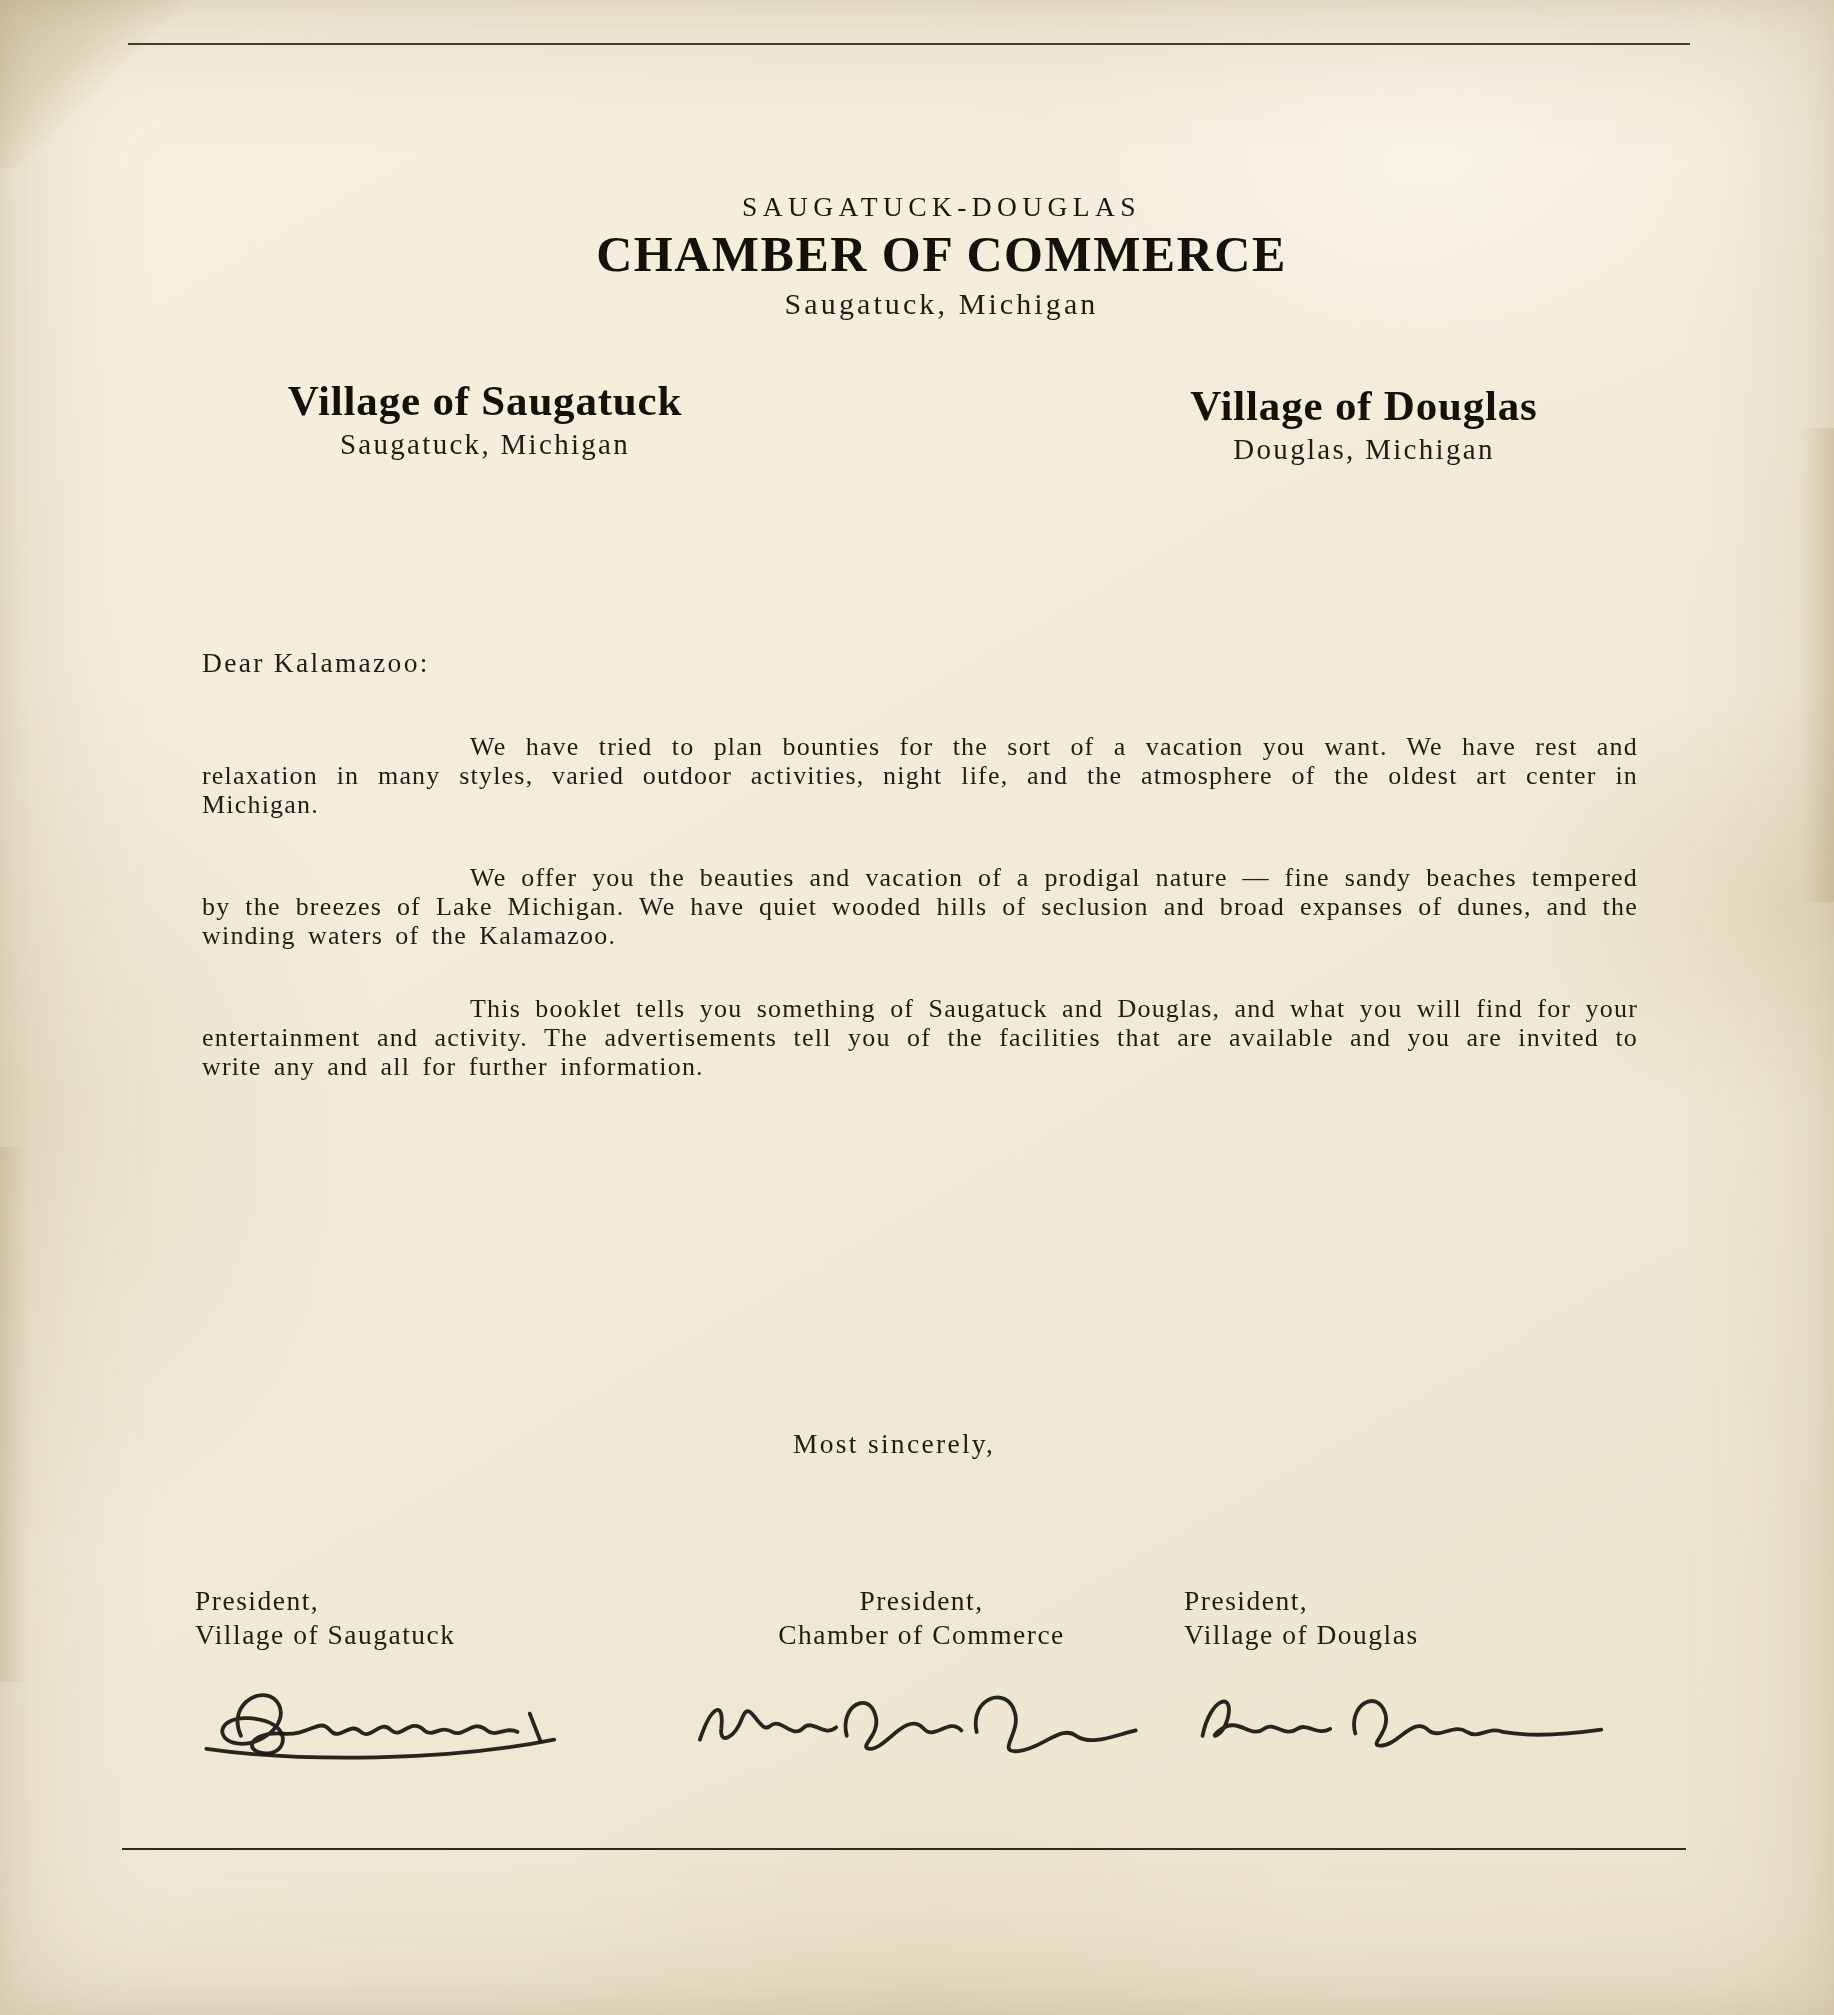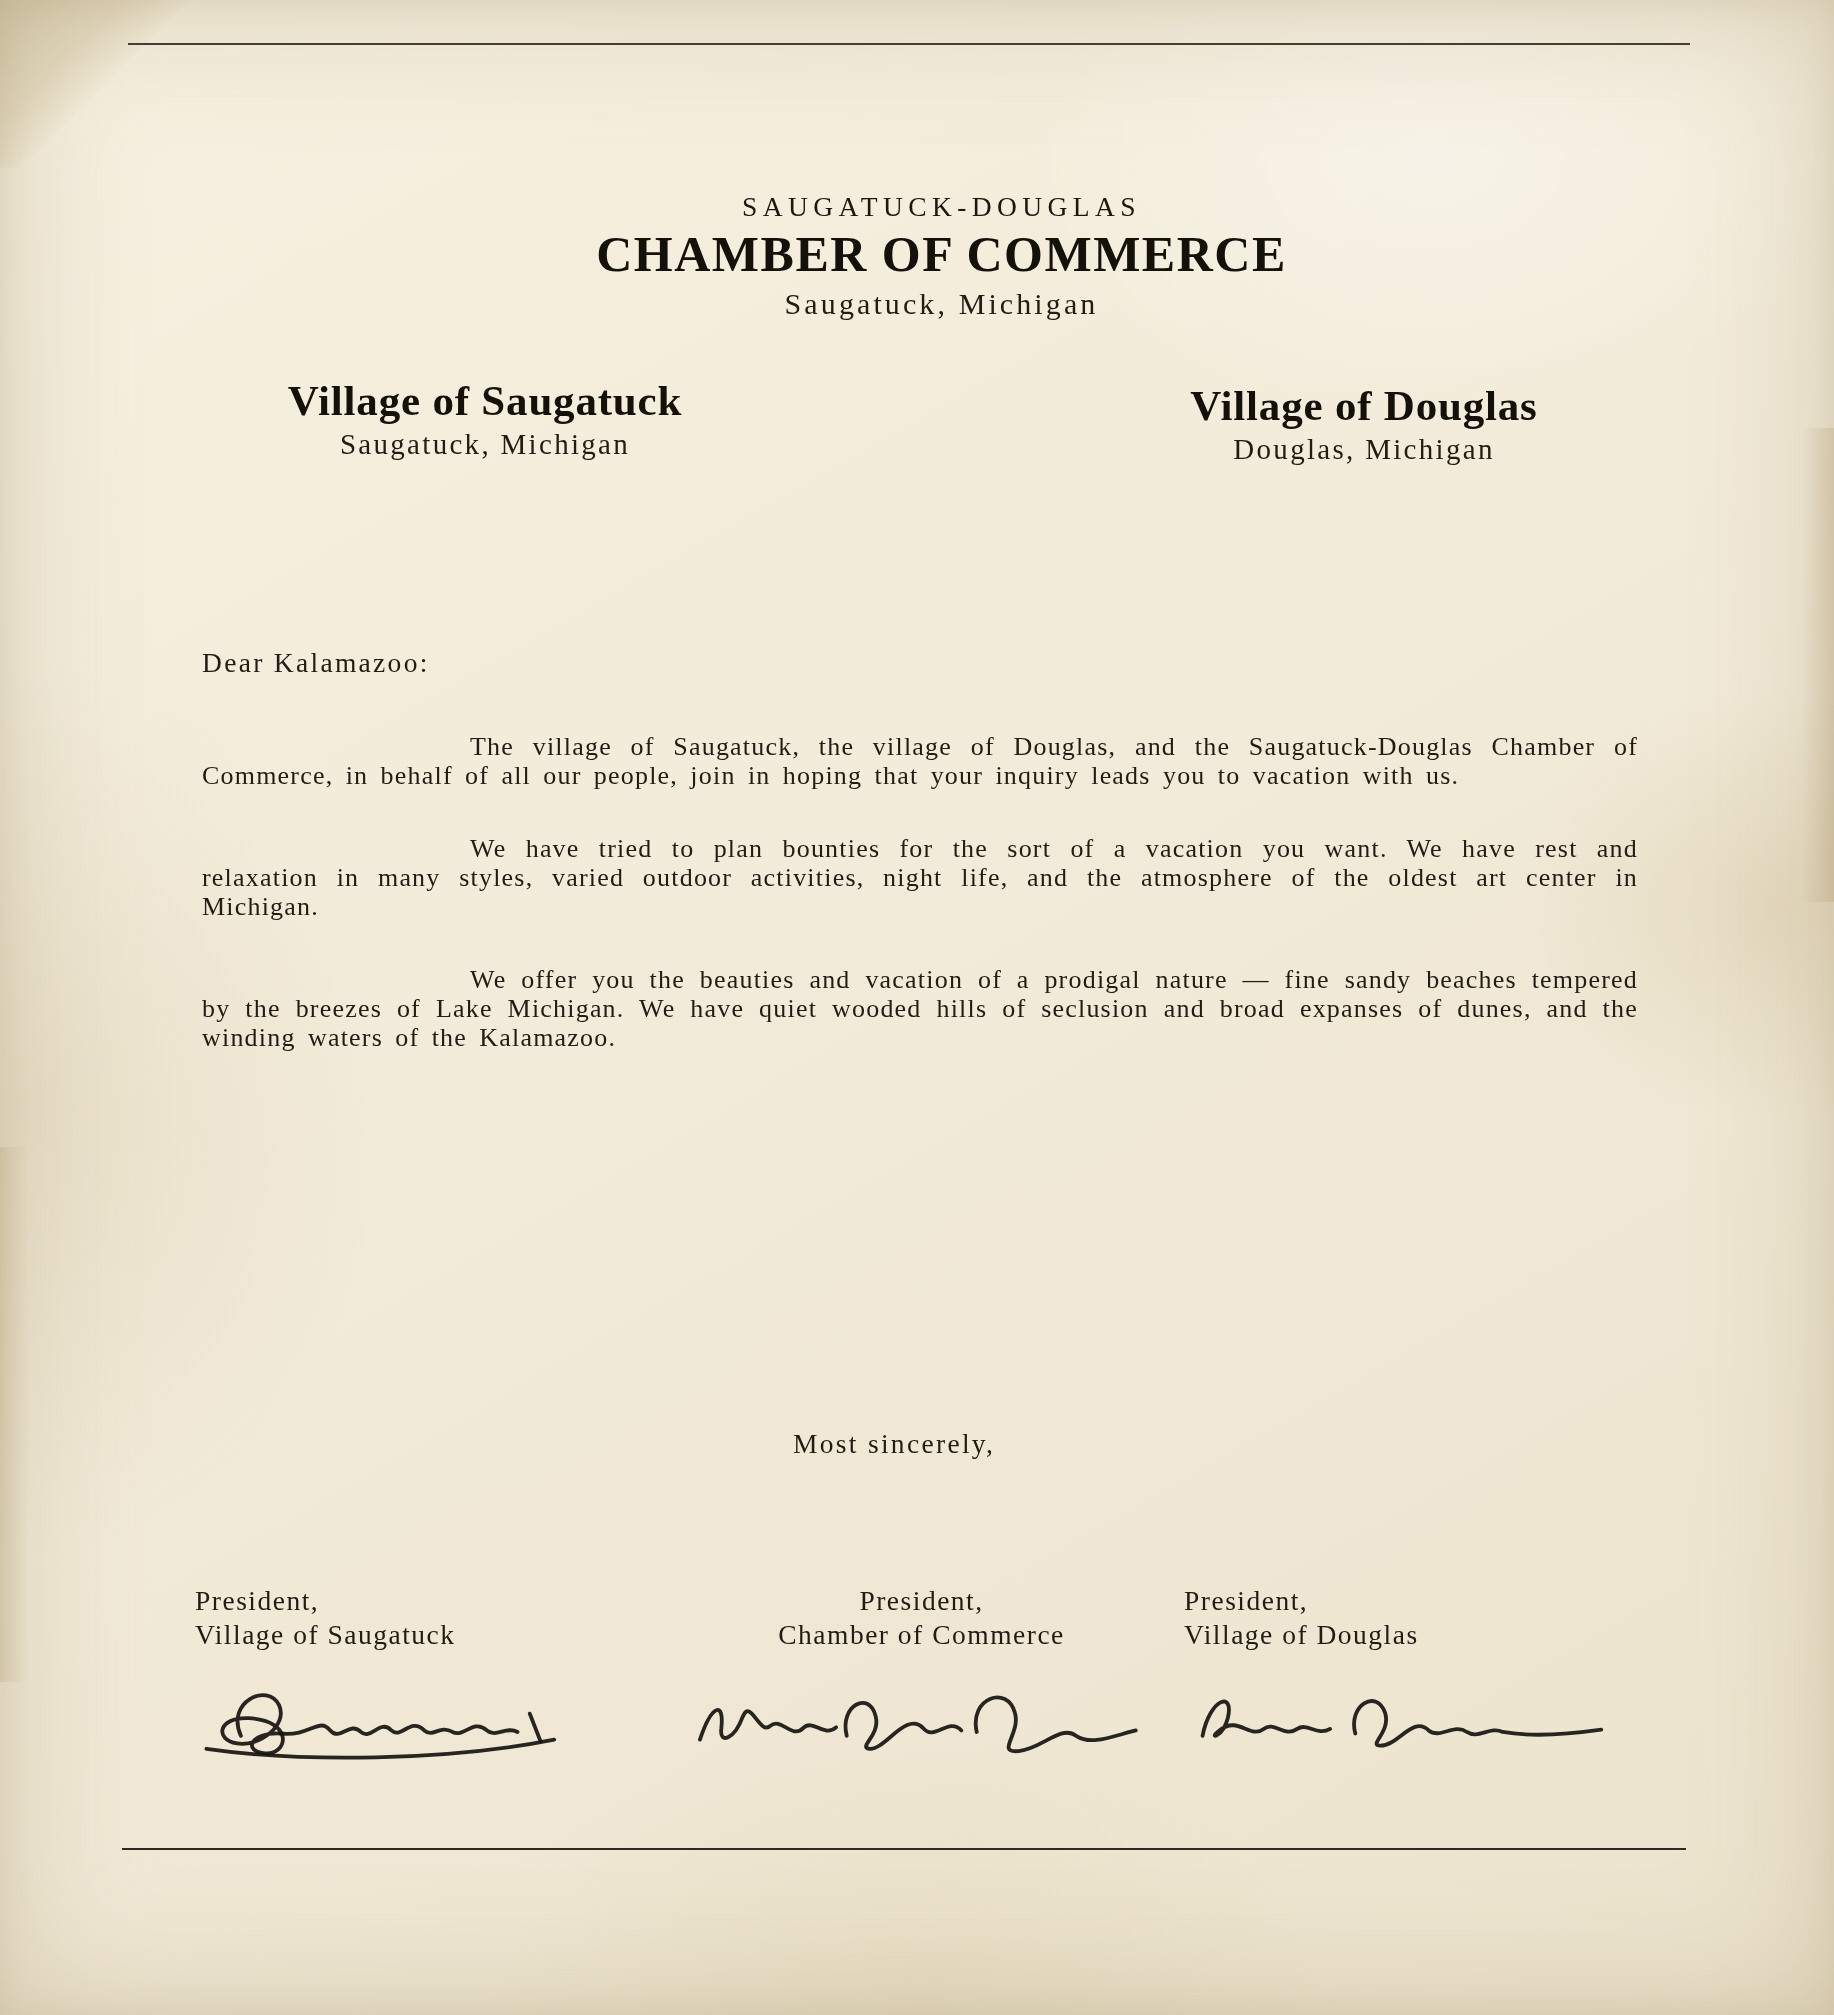--- a/index.html
+++ b/index.html
@@ -93,23 +93,23 @@
   </div>
 
   <div class="village right">
     <div class="village-name">Village of Douglas</div>
     <div class="village-loc">Douglas, Michigan</div>
   </div>
 
   <div class="salutation">Dear Kalamazoo:</div>
 
   <div class="body-text">
-    <p>The village of Saugatuck, the village of Douglas, and the Saugatuck-Douglas Chamber of Commerce, in behalf of all our people, join in hoping that your inquiry leads you to vacation with us.</p>
     <p>We have tried to plan bounties for the sort of a vacation you want. We have rest and relaxation in many styles, varied outdoor activities, night life, and the atmosphere of the oldest art center in Michigan.</p>
     <p>We offer you the beauties and vacation of a prodigal nature — fine sandy beaches tempered by the breezes of Lake Michigan. We have quiet wooded hills of seclusion and broad expanses of dunes, and the winding waters of the Kalamazoo.</p>
+    <p>This booklet tells you something of Saugatuck and Douglas, and what you will find for your entertainment and activity. The advertisements tell you of the facilities that are available and you are invited to write any and all for further information.</p>
   </div>
 
   <div class="closing">Most sincerely,</div>
 
   <div class="sig-block s0">
     <div class="sig-title">President,</div>
     <div class="sig-title">Village of Saugatuck</div>
     <svg class="sig-svg" width="428" height="115" viewBox="0 0 560 150">
       <path d="M60 95 C40 50 95 25 110 55 C122 80 85 110 55 105 C25 100 30 70 70 72 C130 75 122 120 92 118 C62 116 72 90 112 92"></path>
       <path d="M112 92 C152 96 162 70 177 88 C190 103 202 75 217 90 C230 102 242 72 257 88 C270 100 282 70 300 88 C312 98 320 80 337 90 C352 98 364 72 382 88 C394 98 407 82 422 90"></path>

